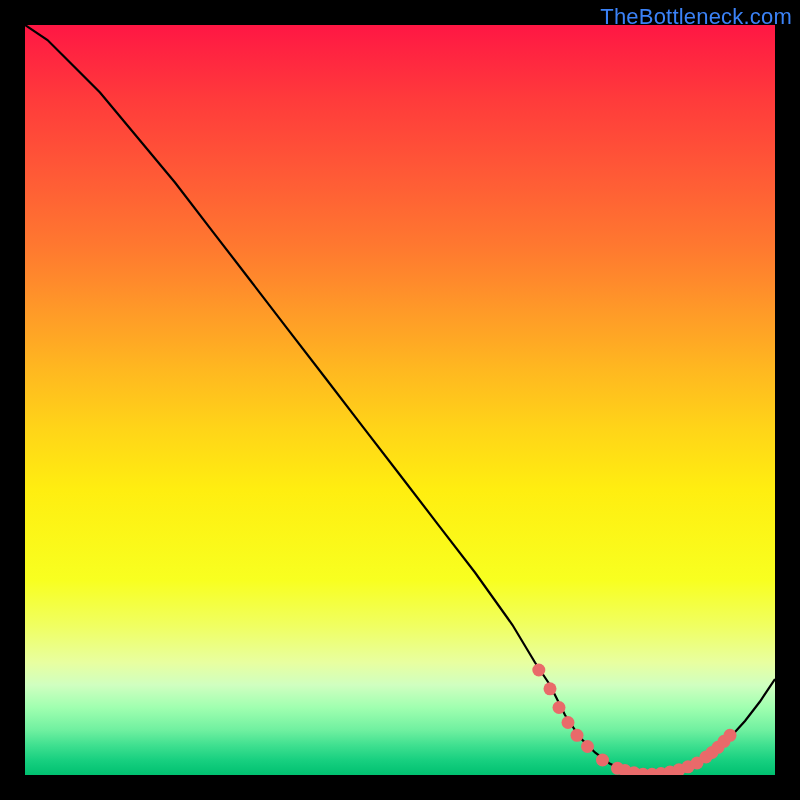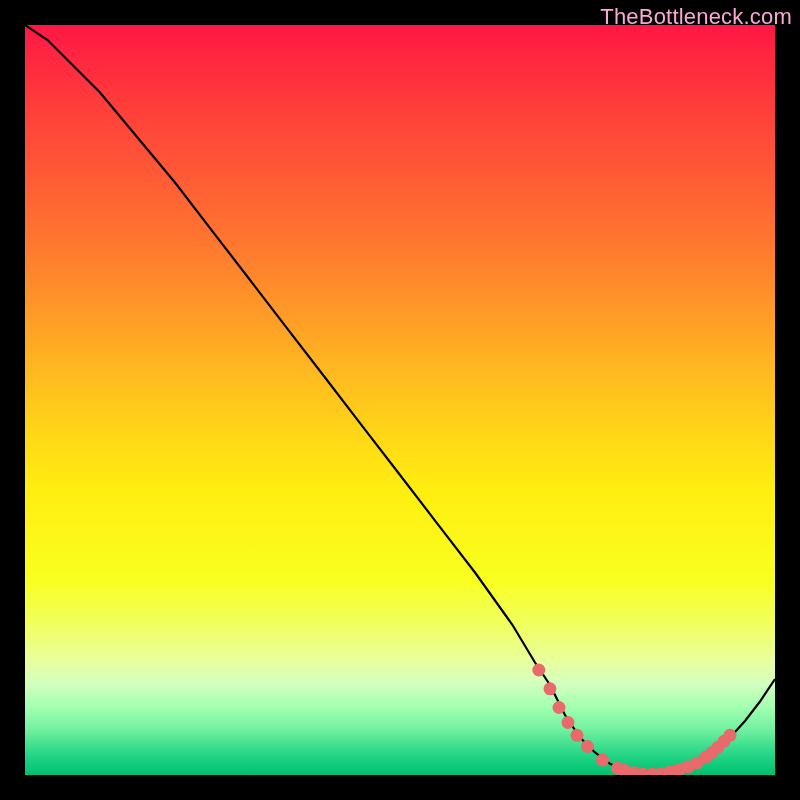--- a/index.html
+++ b/index.html
@@ -42,21 +42,21 @@
       #00c070 100%
     );
   }
   .watermark {
     position: absolute;
     top: 4px;
     right: 8px;
     font-family: Arial, Helvetica, sans-serif;
     font-size: 22px;
     font-weight: 500;
-    color: #f9a8d4;
+    color: #3b82f6;
     letter-spacing: 0.2px;
   }
   svg.curve {
     position: absolute;
     left: 0;
     top: 0;
     width: 750px;
     height: 750px;
   }
 </style>

